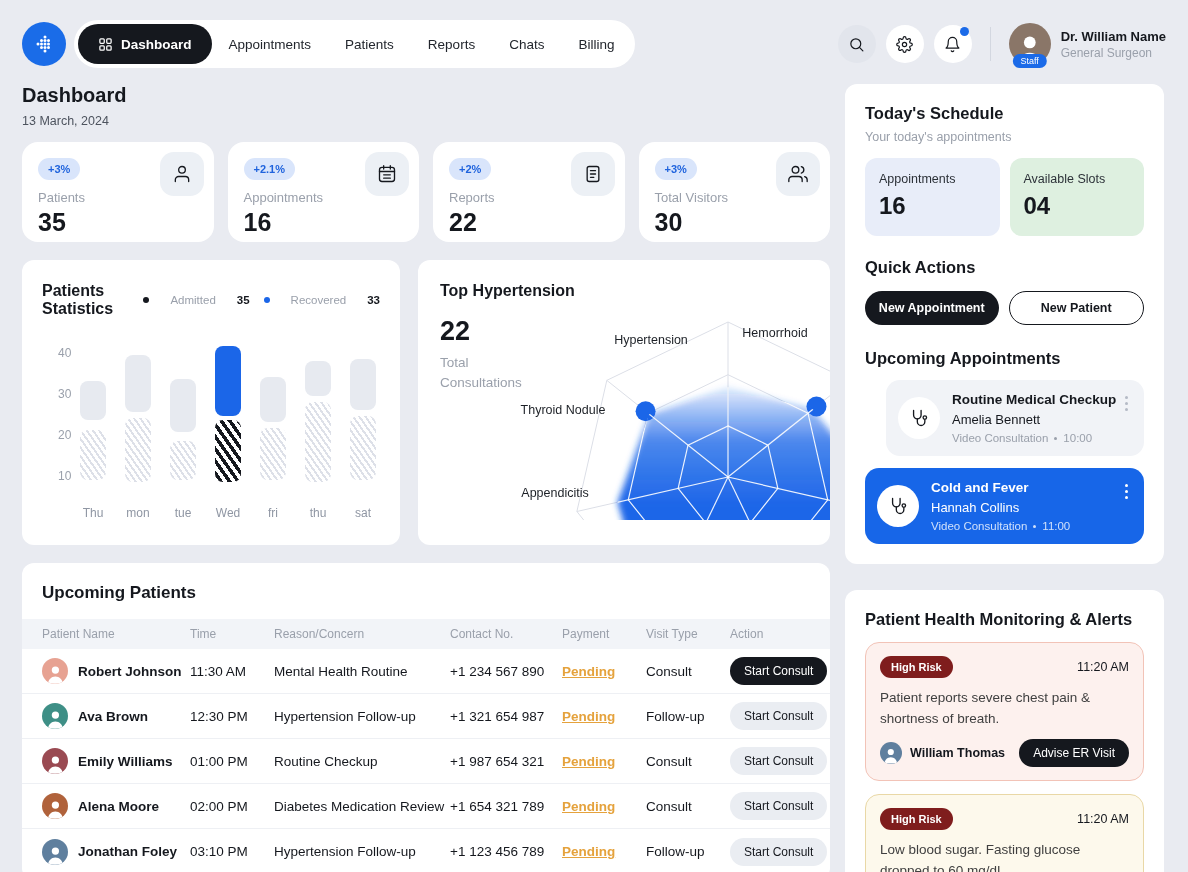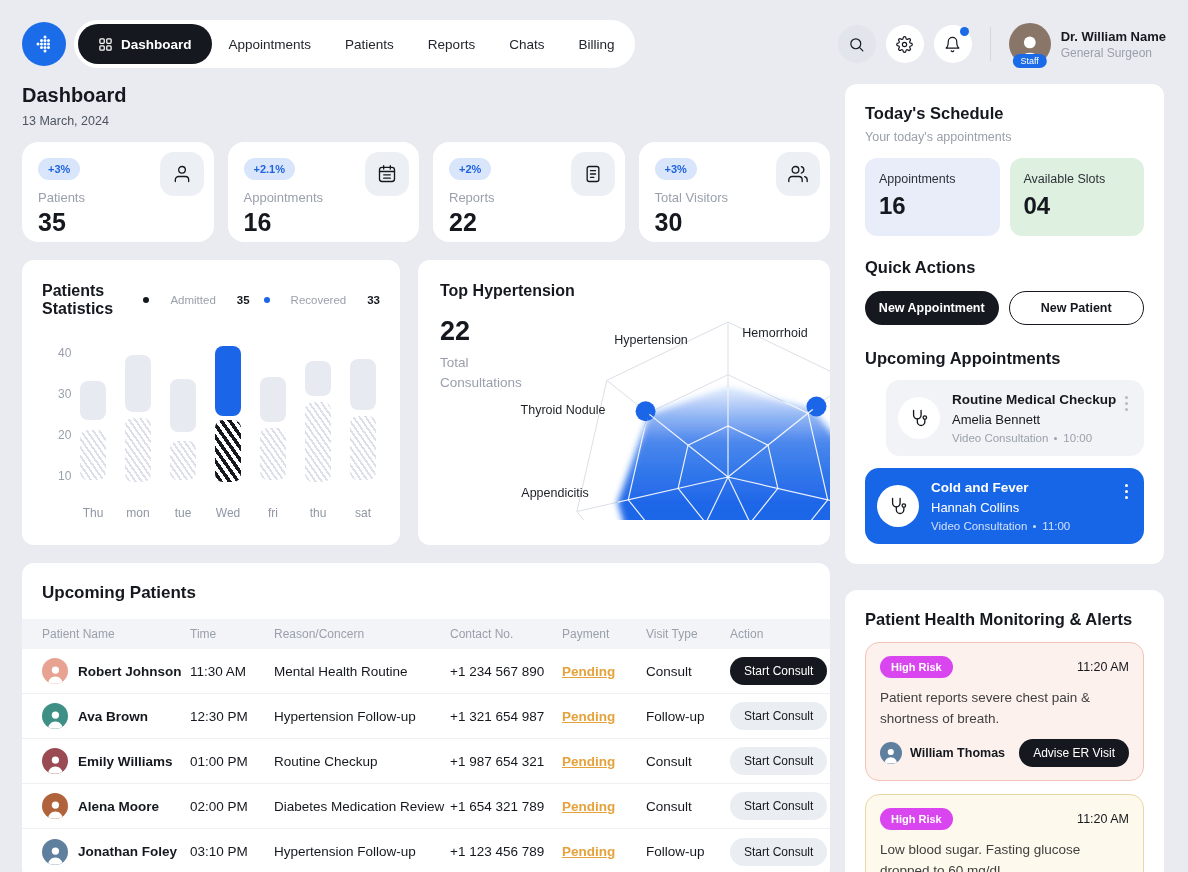--- a/index.html
+++ b/index.html
@@ -119,21 +119,21 @@
   .meta-dot { width:3px; height:3px; border-radius:50%; background:currentColor; display:inline-block; }
   .kebab { position:absolute; right:12px; top:12px; display:flex; flex-direction:column; gap:3px; cursor:pointer; background:none; border:0; padding:4px; }
   .kebab span { width:3px; height:3px; border-radius:50%; background:#b4bac5; }
   .appt-card.highlight .kebab span { background:#fff; }
   
   .alerts-card { margin-top:26px; padding:20px; }
   .alert-item { border-radius:14px; padding:13px 14px; margin-top:13px; }
   .alert-item.red { background:#fdf1ee; border:1px solid #f2c3b7; }
   .alert-item.yellow { background:#fdf9ec; border:1px solid #e9d8a6; }
   .alert-top { display:flex; align-items:center; }
-  .risk-badge { background:#d946ef; color:#fff; font-size:11px; font-weight:bold; padding:5px 11px; border-radius:12px; }
+  .risk-badge { background:#7f1d1d; color:#fff; font-size:11px; font-weight:bold; padding:5px 11px; border-radius:12px; }
   .alert-time { margin-left:auto; font-size:12.5px; color:#15181e; }
   .alert-msg { font-size:13.5px; line-height:1.55; margin-top:10px; color:#404040; }
   .alert-foot { display:flex; align-items:center; margin-top:9px; }
   .alert-foot .avatar { width:22px; height:22px; }
   .alert-patient { font-size:12.5px; font-weight:bold; margin-left:8px; }
   .alert-btn { margin-left:auto; background:#15181e; color:#fff; border:0; border-radius:14px; height:28px; padding:0 14px; font-family:inherit; font-size:12px; cursor:pointer; }
 </style>
 </head>
 <body>
 

